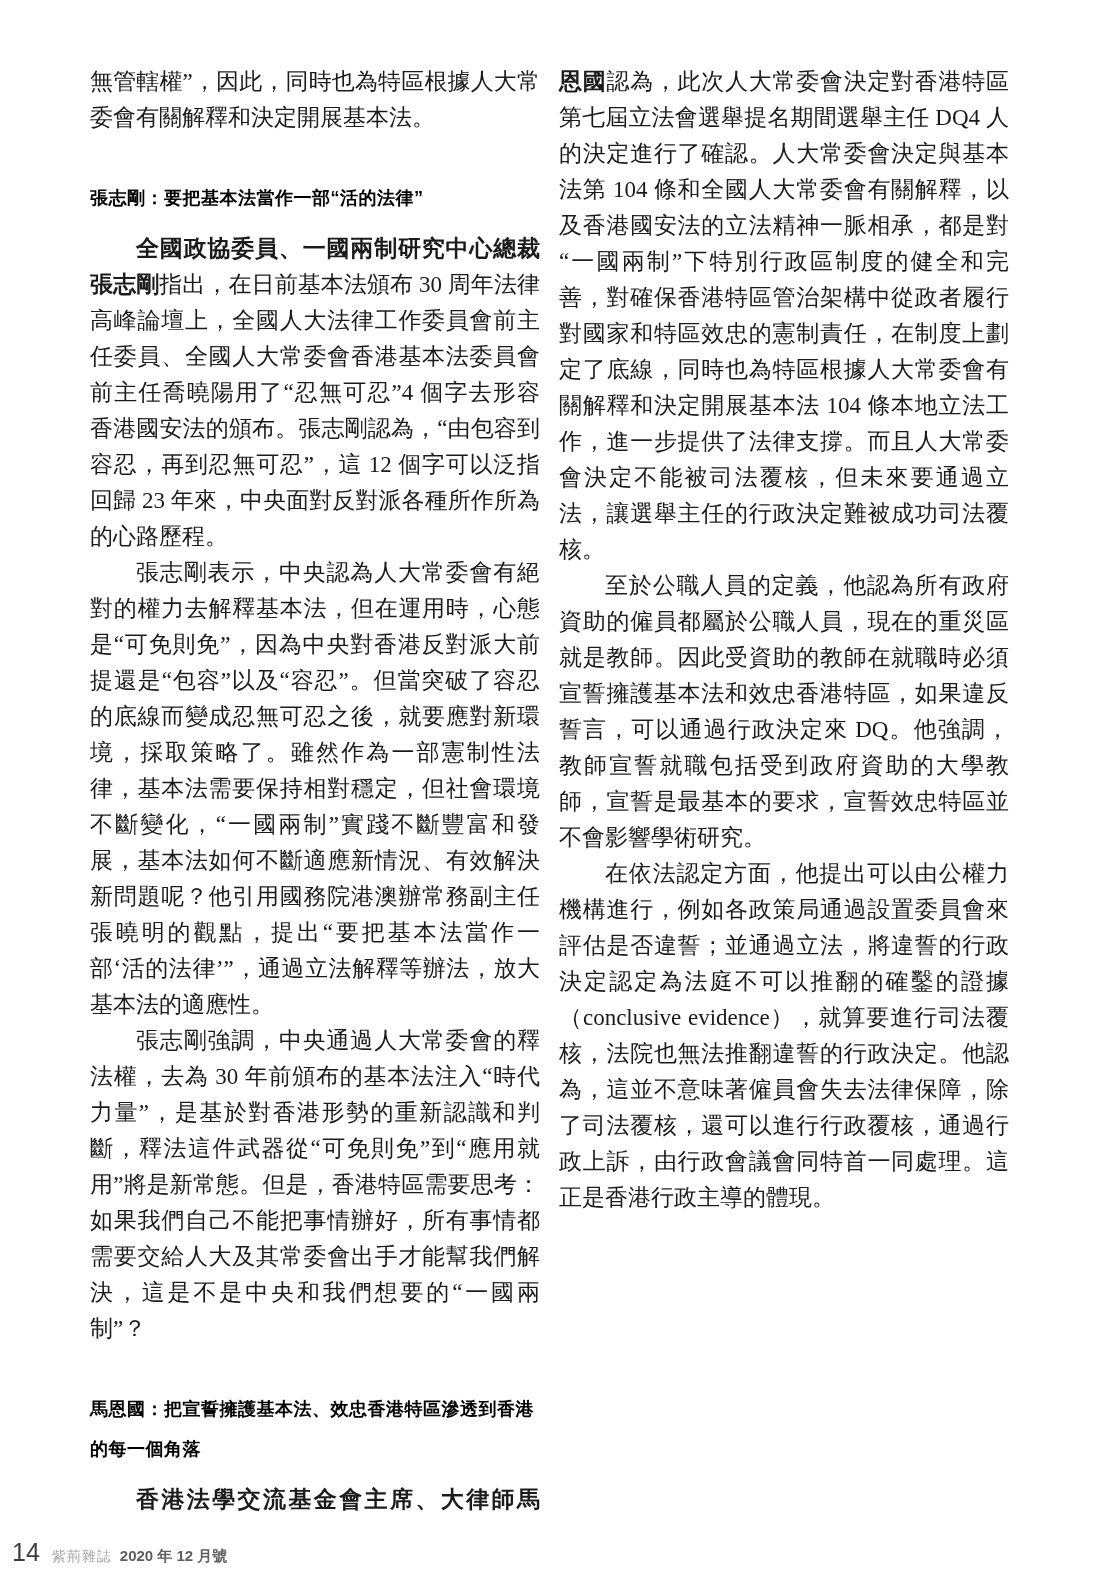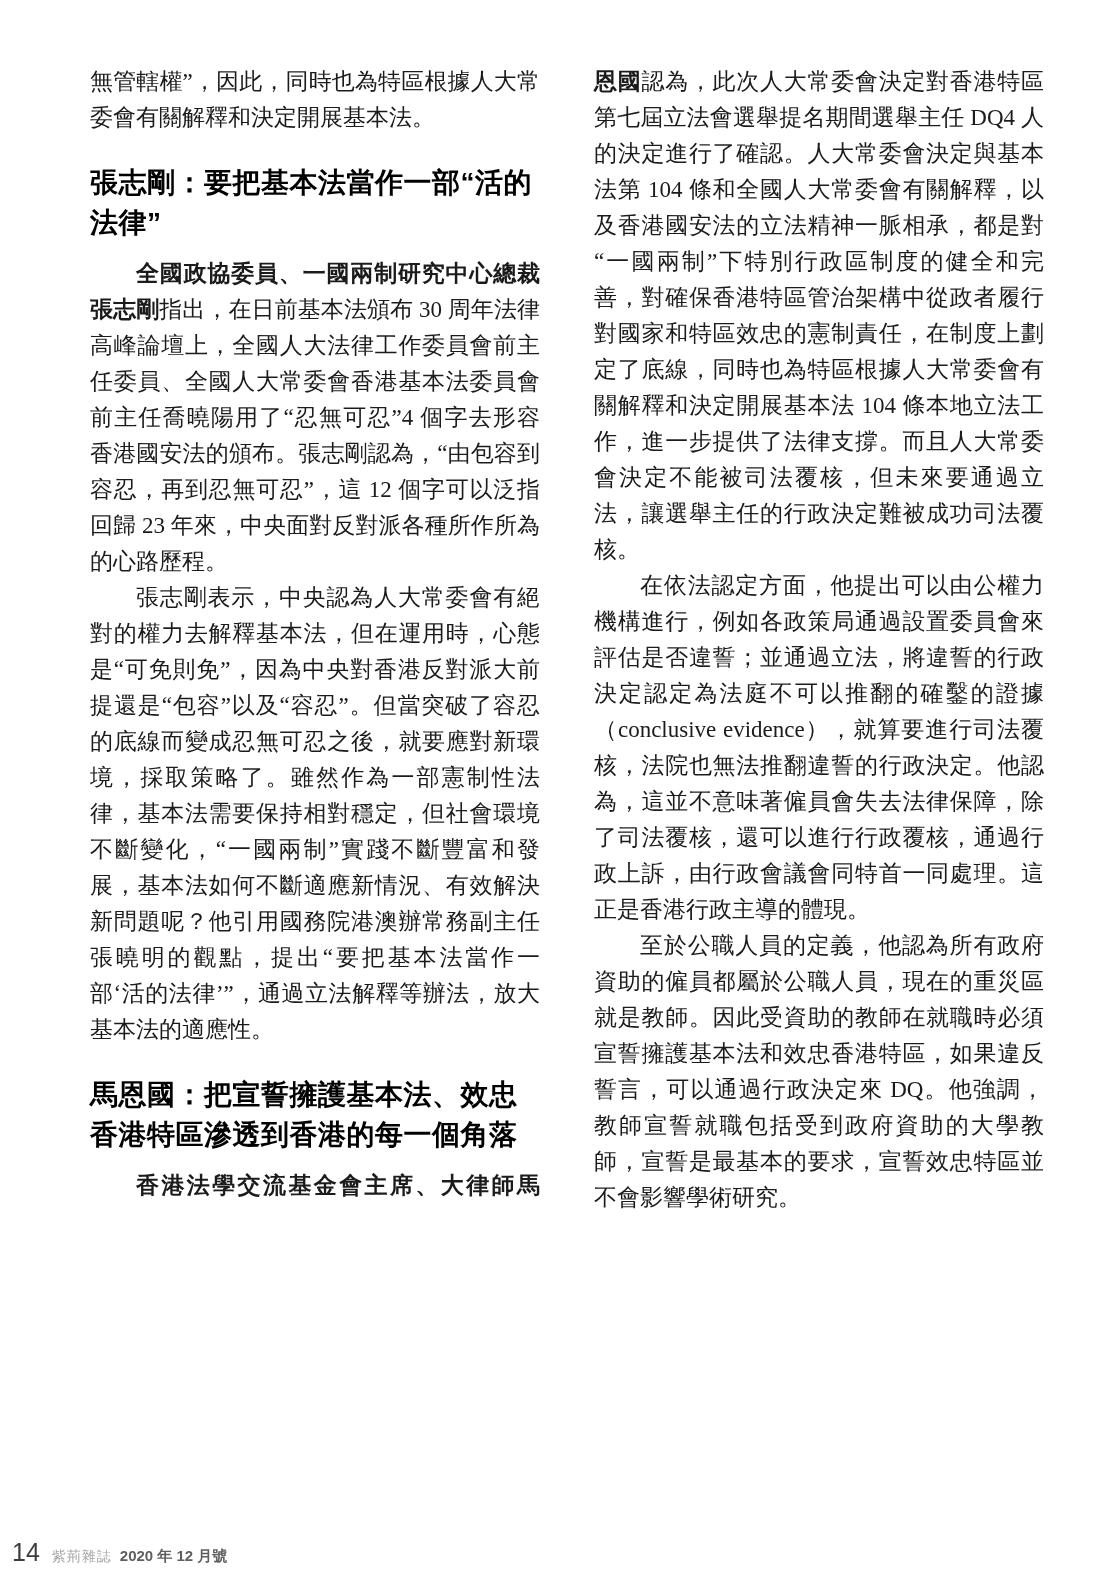--- a/index.html
+++ b/index.html
@@ -24,37 +24,37 @@
     position: absolute;
     top: 64px;
     width: 450px;
     font-size: 23px;
     line-height: 36px;
     text-align: justify;
     text-justify: inter-ideograph;
     color: #1b1b1b;
   }
   .col-left  { left: 90px;  }
-  .col-right { left: 594px; }
+  .col-right { left: 559px; }
   p.para {
     margin: 0;
   }
   p.para.indent { text-indent: 2em; }
   p.para.justify-last { text-align-last: justify; }
   .bold-lead { font-weight: 700; }
   h2.heading {
     font-family: "Liberation Sans", sans-serif;
     font-weight: 700;
-    font-size: 28px;
+    font-size: 18px;
     line-height: 40px;
     letter-spacing: 0.5px;
     color: #000000;
     text-align: left;
     text-align-last: left;
-    margin: 27px 0 13px 0;
+    margin: 42px 0 13px 0;
     text-indent: 0;
   }
   .footer {
     position: absolute;
     left: 12px;
     top: 1538px;
     display: flex;
     align-items: baseline;
   }
   .footer .pnum {
@@ -80,26 +80,27 @@
 </style>
 </head>
 <body>
 
 <div class="page">
   <div class="col col-left">
       <p class="para"><span>無管轄權”，因此，同時也為特區根據人大常委會有關解釋和決定開展基本法。</span></p>
       <h2 class="heading">張志剛：要把基本法當作一部“活的法律”</h2>
       <p class="para indent"><span class="bold-lead">全國政協委員、一國兩制研究中心總裁張志剛</span><span>指出，在日前基本法頒布 30 周年法律高峰論壇上，全國人大法律工作委員會前主任委員、全國人大常委會香港基本法委員會前主任喬曉陽用了“忍無可忍”4 個字去形容香港國安法的頒布。張志剛認為，“由包容到容忍，再到忍無可忍”，這 12 個字可以泛指回歸 23 年來，中央面對反對派各種所作所為的心路歷程。</span></p>
       <p class="para indent"><span>張志剛表示，中央認為人大常委會有絕對的權力去解釋基本法，但在運用時，心態是“可免則免”，因為中央對香港反對派大前提還是“包容”以及“容忍”。但當突破了容忍的底線而變成忍無可忍之後，就要應對新環境，採取策略了。雖然作為一部憲制性法律，基本法需要保持相對穩定，但社會環境不斷變化，“一國兩制”實踐不斷豐富和發展，基本法如何不斷適應新情況、有效解決新問題呢？他引用國務院港澳辦常務副主任張曉明的觀點，提出“要把基本法當作一部‘活的法律’”，通過立法解釋等辦法，放大基本法的適應性。</span></p>
+      <p class="para indent"><span>張志剛強調，中央通過人大常委會的釋法權，去為 30 年前頒布的基本法注入“時代力量”，是基於對香港形勢的重新認識和判斷，釋法這件武器從“可免則免”到“應用就用”將是新常態。但是，香港特區需要思考：如果我們自己不能把事情辦好，所有事情都需要交給人大及其常委會出手才能幫我們解決，這是不是中央和我們想要的“一國兩制”？</span></p>
       <h2 class="heading">馬恩國：把宣誓擁護基本法、效忠香港特區滲透到香港的每一個角落</h2>
       <p class="para indent justify-last"><span class="bold-lead">香港法學交流基金會主席、大律師馬</span></p>
     </div>
   <div class="col col-right">
       <p class="para"><span class="bold-lead">恩國</span><span>認為，此次人大常委會決定對香港特區第七屆立法會選舉提名期間選舉主任 DQ4 人的決定進行了確認。人大常委會決定與基本法第 104 條和全國人大常委會有關解釋，以及香港國安法的立法精神一脈相承，都是對“一國兩制”下特別行政區制度的健全和完善，對確保香港特區管治架構中從政者履行對國家和特區效忠的憲制責任，在制度上劃定了底線，同時也為特區根據人大常委會有關解釋和決定開展基本法 104 條本地立法工作，進一步提供了法律支撐。而且人大常委會決定不能被司法覆核，但未來要通過立法，讓選舉主任的行政決定難被成功司法覆核。</span></p>
+      <p class="para indent"><span>至於公職人員的定義，他認為所有政府資助的僱員都屬於公職人員，現在的重災區就是教師。因此受資助的教師在就職時必須宣誓擁護基本法和效忠香港特區，如果違反誓言，可以通過行政決定來 DQ。他強調，教師宣誓就職包括受到政府資助的大學教師，宣誓是最基本的要求，宣誓效忠特區並不會影響學術研究。</span></p>
       <p class="para indent"><span>在依法認定方面，他提出可以由公權力機構進行，例如各政策局通過設置委員會來評估是否違誓；並通過立法，將違誓的行政決定認定為法庭不可以推翻的確鑿的證據（conclusive evidence），就算要進行司法覆核，法院也無法推翻違誓的行政決定。他認為，這並不意味著僱員會失去法律保障，除了司法覆核，還可以進行行政覆核，通過行政上訴，由行政會議會同特首一同處理。這正是香港行政主導的體現。</span></p>
-      <p class="para indent"><span>至於公職人員的定義，他認為所有政府資助的僱員都屬於公職人員，現在的重災區就是教師。因此受資助的教師在就職時必須宣誓擁護基本法和效忠香港特區，如果違反誓言，可以通過行政決定來 DQ。他強調，教師宣誓就職包括受到政府資助的大學教師，宣誓是最基本的要求，宣誓效忠特區並不會影響學術研究。</span></p>
     </div>
   <div class="footer">
     <span class="pnum">14</span>
     <span class="mag">紫荊雜誌</span>
     <span class="issue">2020 年 12 月號</span>
   </div>
 </div>
 
 </body></html>

